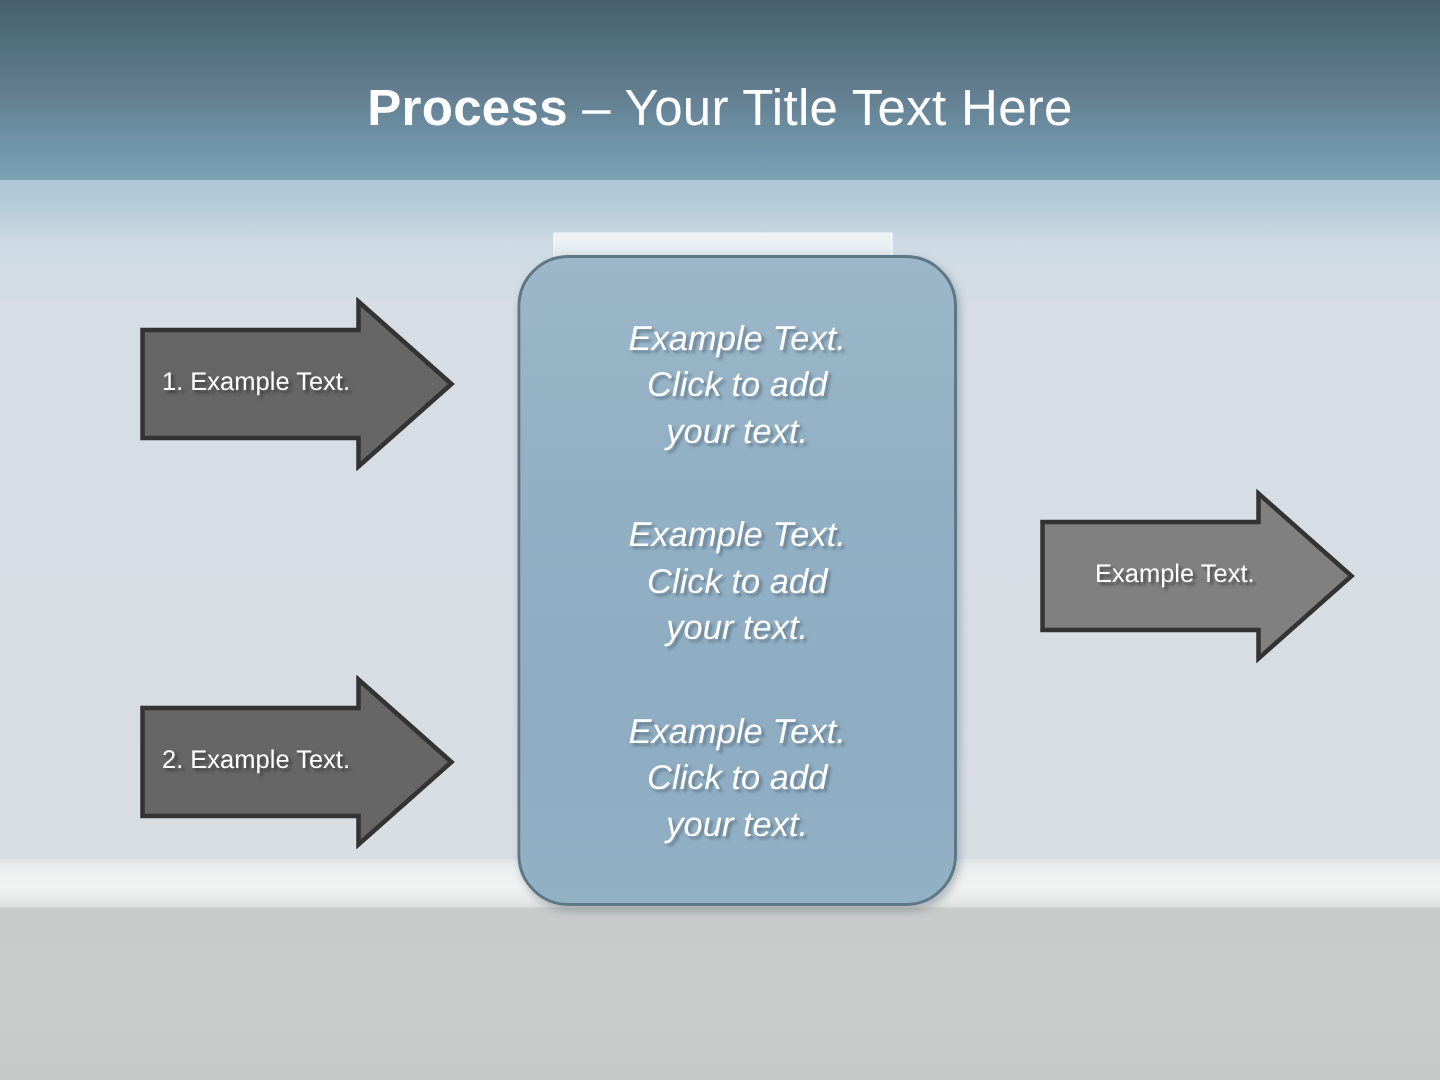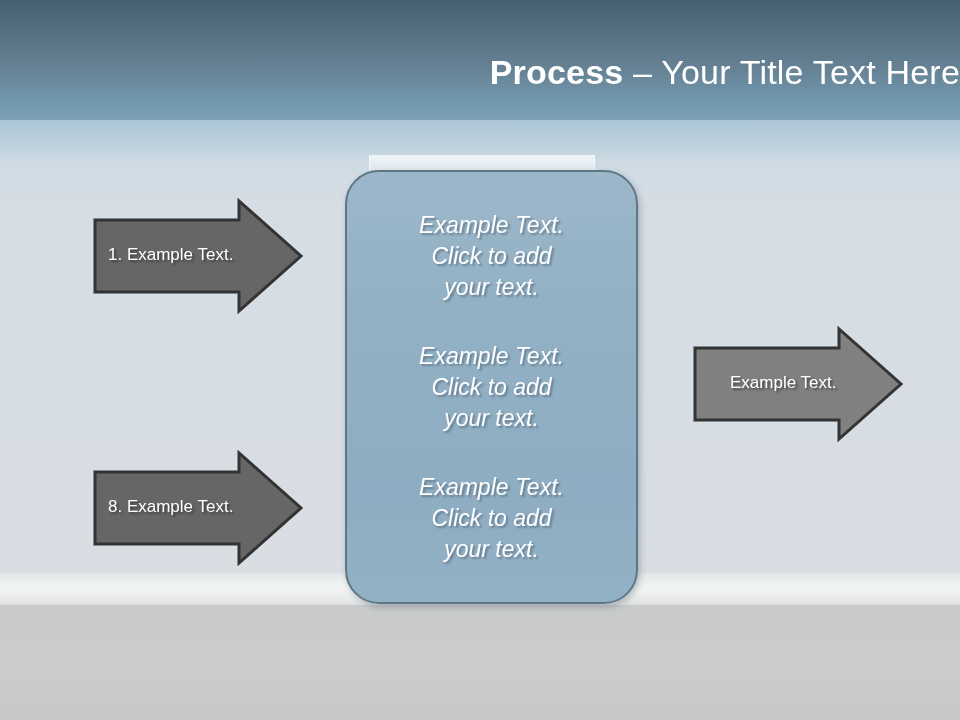--- a/index.html
+++ b/index.html
@@ -67,21 +67,21 @@
     width: 960px;
     height: 115px;
     background: linear-gradient(to bottom, #c9cbcb 0%, #cbcdcd 60%, #c6c8c8 100%);
   }
 
   
   .title {
     position: absolute;
     left: 0; top: 50px;
     width: 960px;
-    text-align: right;
+    text-align: center;
     color: #ffffff;
     font-size: 34px;
     line-height: 44px;
     letter-spacing: 0.2px;
     white-space: nowrap;
   }
   .title .strong { font-weight: bold; }
   .title .light  { font-weight: normal; }
 
   
@@ -180,21 +180,21 @@
       <polygon points="3,22 147,22 147,3 209,58 147,113 147,94 3,94" fill="#666666" stroke="#333333" stroke-width="3" stroke-linejoin="miter"></polygon>
     </svg>
     <span class="arrow-label">1. Example Text.</span>
   </div>
 
 
   <div class="arrow arrow-3">
     <svg width="212" height="116" viewBox="0 0 212 116">
       <polygon points="3,22 147,22 147,3 209,58 147,113 147,94 3,94" fill="#666666" stroke="#333333" stroke-width="3" stroke-linejoin="miter"></polygon>
     </svg>
-    <span class="arrow-label">8. Example Text.</span>
+    <span class="arrow-label">2. Example Text.</span>
   </div>
 
   <div class="arrow arrow-right">
     <svg width="212" height="116" viewBox="0 0 212 116">
       <polygon points="3,22 147,22 147,3 209,58 147,113 147,94 3,94" fill="#808080" stroke="#333333" stroke-width="3" stroke-linejoin="miter"></polygon>
     </svg>
     <span class="arrow-label">Example Text.</span>
   </div>
 
 </div>

